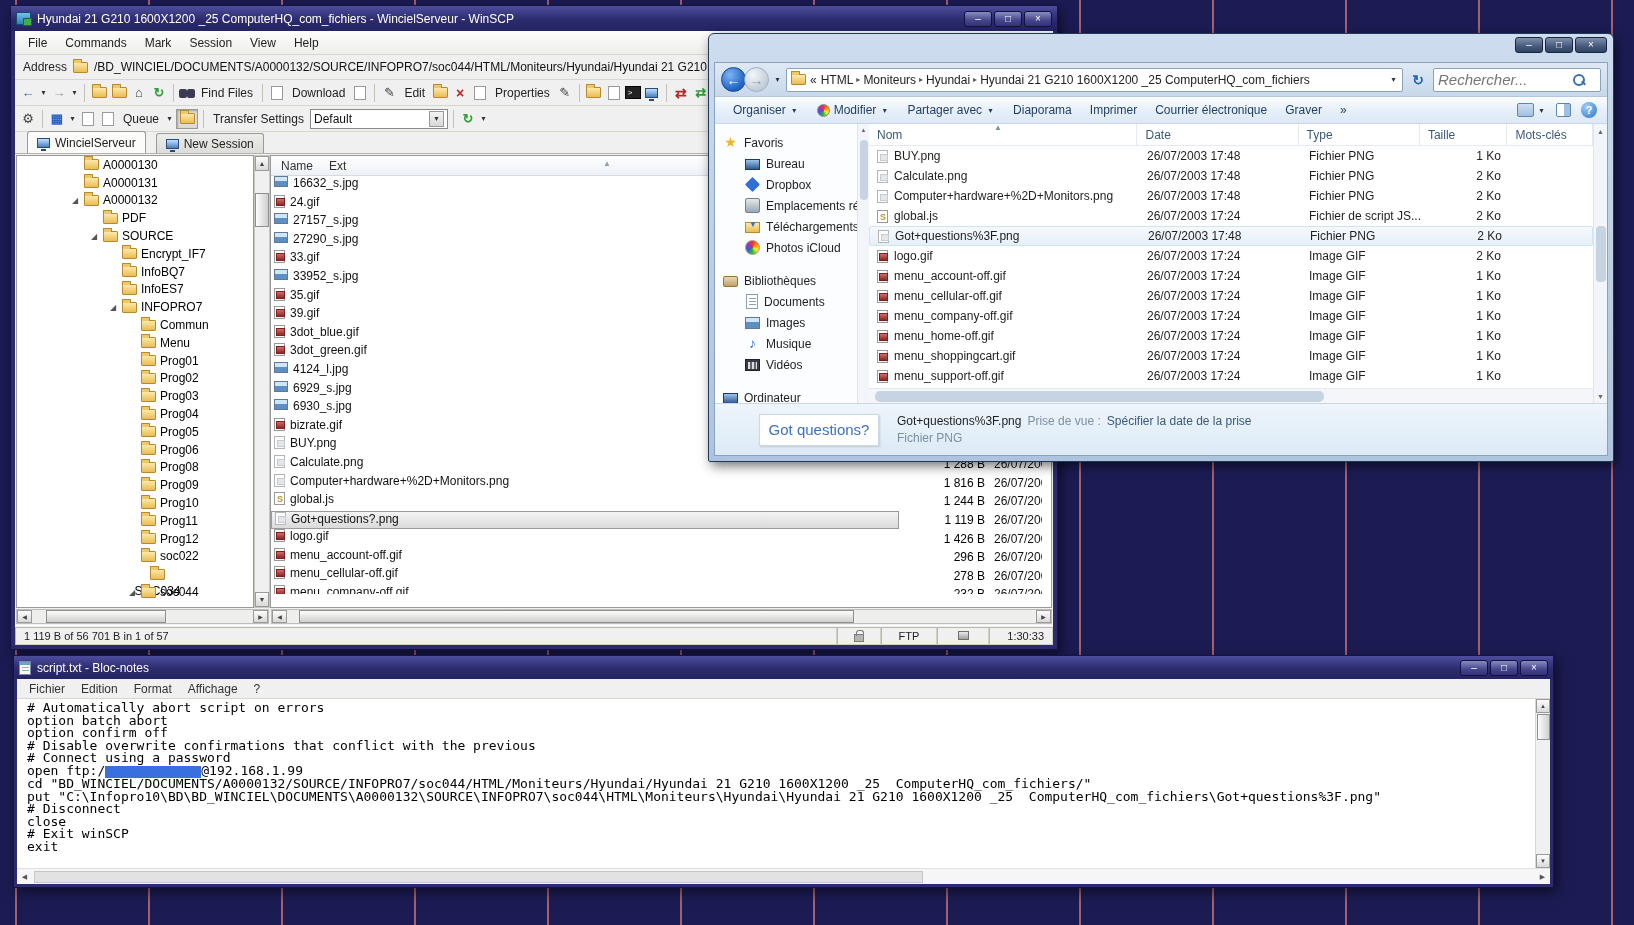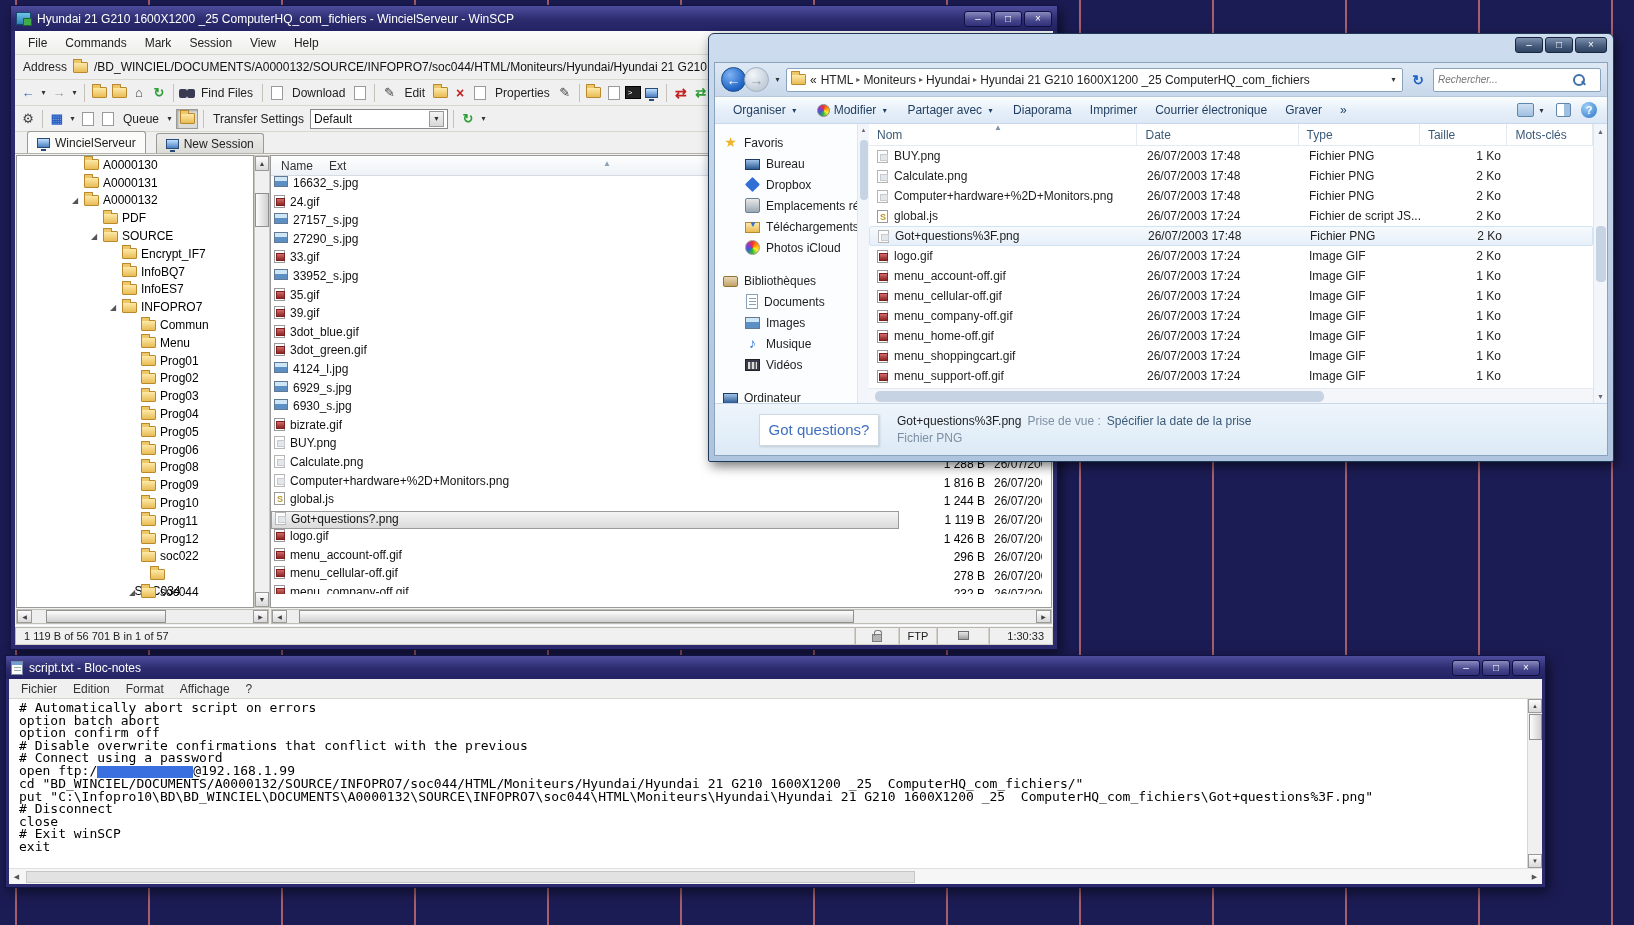--- a/index.html
+++ b/index.html
@@ -94,21 +94,21 @@
 .navbar{height:34px;display:flex;align-items:center;gap:4px;padding:0 6px;background:linear-gradient(#dfe9f5,#c8d8ea);border-bottom:1px solid #b4c7da;flex:0 0 auto}
 .navcirc{width:25px;height:25px;border-radius:50%;display:flex;align-items:center;justify-content:center;font-size:14px;font-weight:bold;flex:0 0 auto}
 .navback{background:radial-gradient(circle at 35% 30%,#7fb4f4,#1f62c4 70%);color:#fff;border:1px solid #174a86}
 .navfwd{background:radial-gradient(circle at 35% 30%,#f2f6fa,#c3cdd8 70%);color:#8a98a8;border:1px solid #9fb0c2;margin-left:-6px}
 .addrbox{flex:1;height:24px;background:#fff;border:1px solid #8aa3bd;border-radius:2px;display:flex;align-items:center;gap:4px;padding:0 4px;overflow:hidden}
 .crumb{white-space:nowrap;color:#222}
 .crumbsep{font-size:8px;color:#555;padding:0 3px}
 .addrbox .endcaret{margin-left:auto}
 .refbtn{width:22px;height:24px;display:flex;align-items:center;justify-content:center;color:#1f62c4;font-weight:bold;font-size:14px;flex:0 0 auto}
 .searchbox{width:168px;height:24px;background:#fff;border:1px solid #8aa3bd;border-radius:2px;display:flex;align-items:center;padding:0 4px;flex:0 0 auto}
-.searchbox input{border:none;outline:none;width:134px;font-style:italic;color:#8a8a8a;font-size:10px;font-family:"Liberation Sans",sans-serif;background:transparent}
+.searchbox input{border:none;outline:none;width:134px;font-style:italic;color:#8a8a8a;font-size:15px;font-family:"Liberation Sans",sans-serif;background:transparent}
 .mag{position:relative;width:14px;height:14px;flex:0 0 auto}
 .mag::before{content:"";position:absolute;left:1px;top:1px;width:8px;height:8px;border:2px solid #3f6fa8;border-radius:50%}
 .mag::after{content:"";position:absolute;left:9px;top:9px;width:5px;height:2px;background:#3f6fa8;transform:rotate(45deg)}
 .cmdbar{height:27px;display:flex;align-items:center;gap:2px;padding:0 10px;color:#1e3c5f;
   background:linear-gradient(#fbfdfe,#e7f0f9 50%,#dce8f5);border-bottom:1px solid #c8d8ea;flex:0 0 auto}
 .cmditem{display:flex;align-items:center;gap:4px;padding:3px 8px;border-radius:2px;white-space:nowrap}
 .cmditem .caret{color:#1e3c5f}
 .palette{width:13px;height:13px;border-radius:50%;background:conic-gradient(#e33,#f90,#fe3,#3b3,#36c,#93c,#e33);border:1px solid #888}
 .cmdright{margin-left:auto;display:flex;align-items:center;gap:10px}
 .viewic{width:17px;height:14px;background:linear-gradient(#cfe0f2,#9fc0e0);border:1px solid #5f87ad;border-radius:2px}
@@ -155,21 +155,21 @@
 .sic-icloud{background:conic-gradient(#e33,#f90,#fe3,#3b3,#36c,#93c,#e33);border-radius:50%;border:1px solid #999}
 .sic-lib{background:linear-gradient(#e8d8b8,#c3a266);border:1px solid #8f7436;border-radius:2px;height:11px;margin-top:2px}
 .sic-doc{background:#fff;border:1px solid #8aa0b5;width:12px;height:15px;margin-left:1px}
 .sic-doc::after{content:"";position:absolute;left:2px;top:3px;width:7px;height:1px;background:#8aa0b5;box-shadow:0 3px #8aa0b5,0 6px #8aa0b5}
 .sic-img{background:linear-gradient(#cfe6f7 0 45%,#5c8fc4 45% 100%);border:1px solid #607a95;height:12px;margin-top:1px}
 .sic-music{color:#2f6fd6;font-size:14px;line-height:15px;text-align:center}
 .sic-video{background:#3a3a4a;border:1px solid #222;height:12px;margin-top:1px}
 .sic-video::after{content:"";position:absolute;left:2px;top:2px;width:9px;height:7px;background:linear-gradient(90deg,#ddd 0 2px,#666 2px 4px,#ddd 4px 6px,#666 6px 8px,#ddd 8px)}
 .sic-comp{background:linear-gradient(#9fc4ea,#2d5a92);border:1px solid #1d3c63;height:11px;margin-top:2px}
 
-#notepad{left:5px;top:655px;width:1541px;height:233px;background:#2b2b6e;border:1px solid #131345}
+#notepad{left:13px;top:655px;width:1541px;height:233px;background:#2b2b6e;border:1px solid #131345}
 #notepad .tbar{height:23px;display:flex;align-items:center;gap:6px;padding:0 5px;color:#fff;font-size:12px;
   background:linear-gradient(#4d4d9e,#2b2b6e 55%,#232364)}
 .note-ic{position:relative;width:12px;height:14px;background:#fdfdfd;border:1px solid #7a8aa0;flex:0 0 auto}
 .note-ic::before{content:"";position:absolute;left:0;top:0;width:100%;height:3px;background:#6f9fd8}
 .note-ic::after{content:"";position:absolute;left:2px;top:5px;width:7px;height:1px;background:#9aa;box-shadow:0 3px #9aa}
 #notepad .inner{position:absolute;left:3px;right:3px;top:23px;bottom:3px;background:#fff;display:flex;flex-direction:column;overflow:hidden}
 #notepad .menubar{height:20px;background:#f0f0f0;border-bottom:1px solid #d9d6cd}
 #notepad .menubar .mi{padding:2px 8px;color:#333}
 .npbody{flex:1;display:flex;min-height:0}
 .nptext{flex:1;padding:3px 0 0 10px;overflow:hidden;font-family:"DejaVu Sans Mono","Liberation Mono",monospace;font-size:13px;line-height:12.6px;color:#000}
@@ -642,21 +642,21 @@
           <span class="hthumb" style="width:555px;margin-left:12px"></span>
           <span class="hspace"></span>
           <span class="sb">▶</span>
         </div>
       </div>
       <div class="statusbar">
         <span class="seg grow">1 119 B of 56 701 B in 1 of 57</span>
         <span class="seg" style="width:44px;justify-content:center">
             <span class="lock-ic"></span>
           </span>
-        <span class="seg" style="width:38px;justify-content:center">FTP</span>
+        <span class="seg" style="width:56px;justify-content:center">FTP</span>
         <span class="seg" style="width:52px;justify-content:center">
             <span class="srv-ic"></span>
           </span>
         <span class="seg" style="width:64px;justify-content:flex-end">1:30:33</span>
       </div>
     </div>
   </section>
 
   <section class="win" id="explorer">
     <div class="xtbar">

